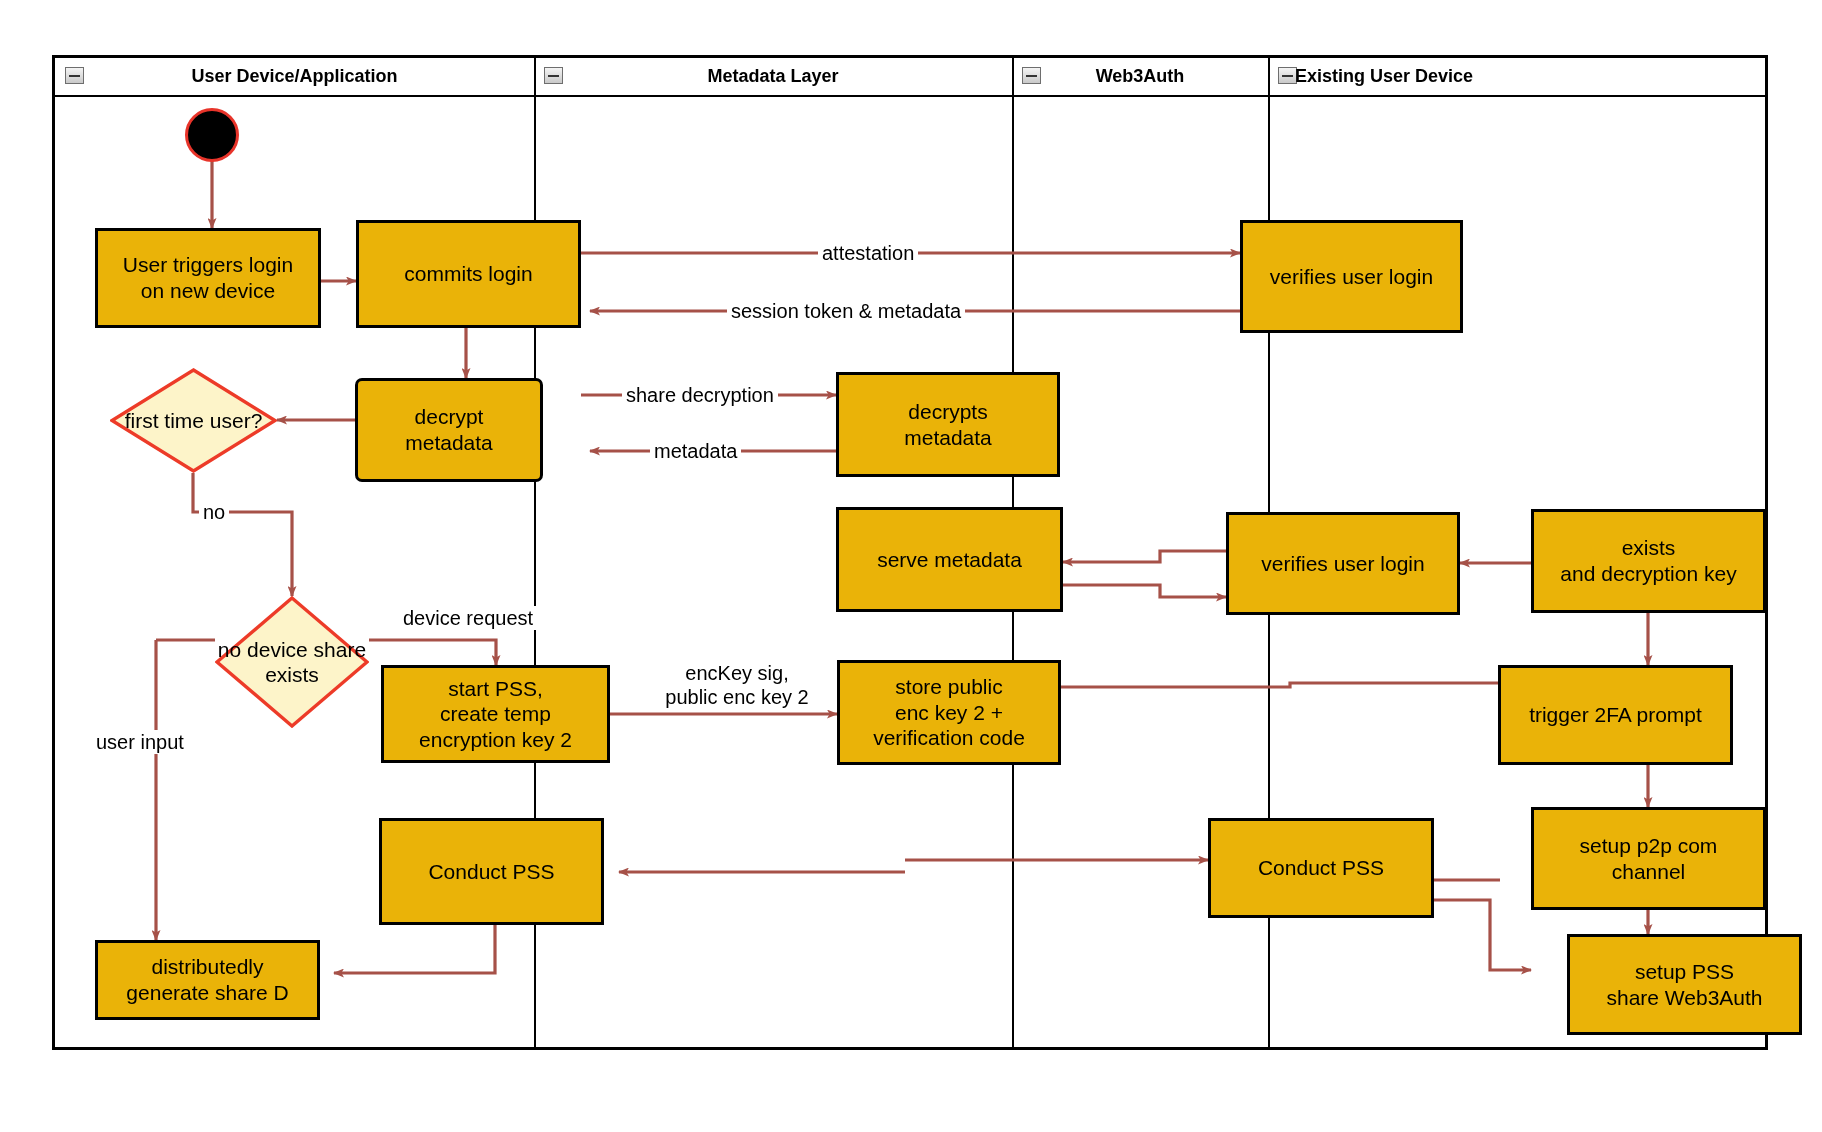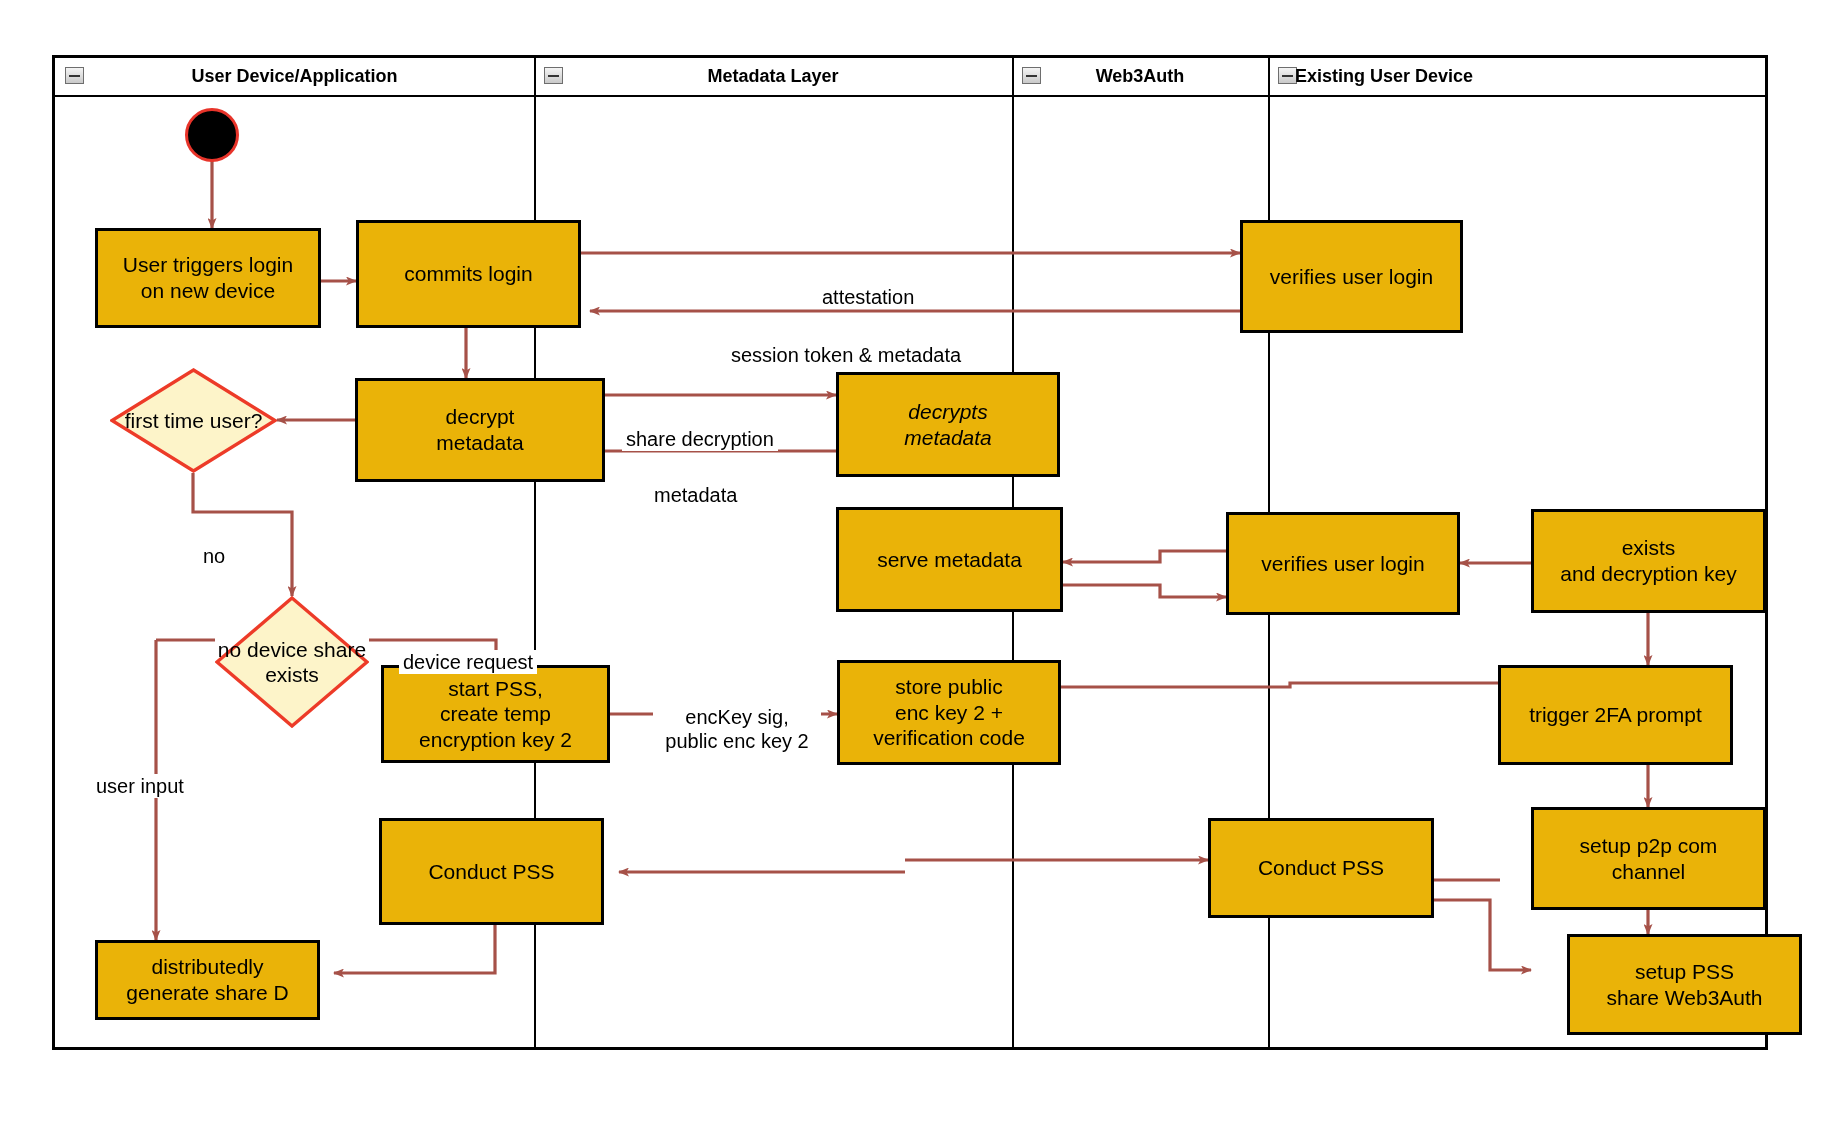--- a/index.html
+++ b/index.html
@@ -31,21 +31,21 @@
   .diamond svg{position:absolute;left:0;top:0;}
   .diamond .dlabel{position:absolute;left:0;top:0;width:100%;height:100%;
         display:flex;align-items:center;justify-content:center;text-align:center;
         font-size:21px;line-height:1.2;color:#000;}
 
   .startdot{position:absolute;border-radius:50%;background:#000;
             border:3px solid #e8342a;box-sizing:border-box;}
 
   
   .elabel{position:absolute;font-size:20px;color:#000;background:#fff;
-          padding:0 4px;white-space:nowrap;line-height:1.2;text-align:center;margin-top:44px;}
+          padding:0 4px;white-space:nowrap;line-height:1.2;text-align:center;}
 
   
   #wires{position:absolute;left:0;top:0;width:1822px;height:1132px;pointer-events:none;}
 </style>
 </head>
 <body>
 
 <div id="stage">
 
   <div class="pool">
@@ -142,28 +142,28 @@
   </div>
 
   <div class="node" style="left:356px;top:220px;width:225px;height:108px;">
     <span>commits login</span>
   </div>
 
   <div class="node" style="left:1240px;top:220px;width:223px;height:113px;">
     <span>verifies user login</span>
   </div>
 
-  <div class="node" style="left:355px;top:378px;width:250px;height:104px;">
+  <div class="node" style="left:355px;top:378px;width:188px;height:104px;border-radius:7px;">
     <span>
       <span>decrypt</span>
       <span>metadata</span>
     </span>
   </div>
 
-  <div class="node" style="left:836px;top:372px;width:224px;height:105px;font-style:italic;">
+  <div class="node" style="left:836px;top:372px;width:224px;height:105px;">
     <span>
       <span>decrypts</span>
       <span>metadata</span>
     </span>
   </div>
 
   <div class="diamond" style="left:110px;top:368px;width:167px;height:105px;">
     <svg width="167" height="105" viewBox="0 0 167 105" xmlns="http://www.w3.org/2000/svg">
       <polygon points="83.5,2 165,52.5 83.5,103 2,52.5" fill="#fdf4c9" stroke="#ed3b28" stroke-width="3.4"></polygon>
     </svg>

